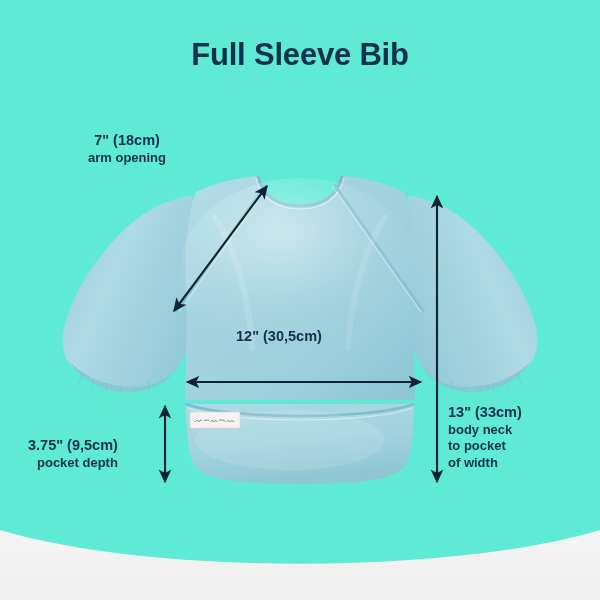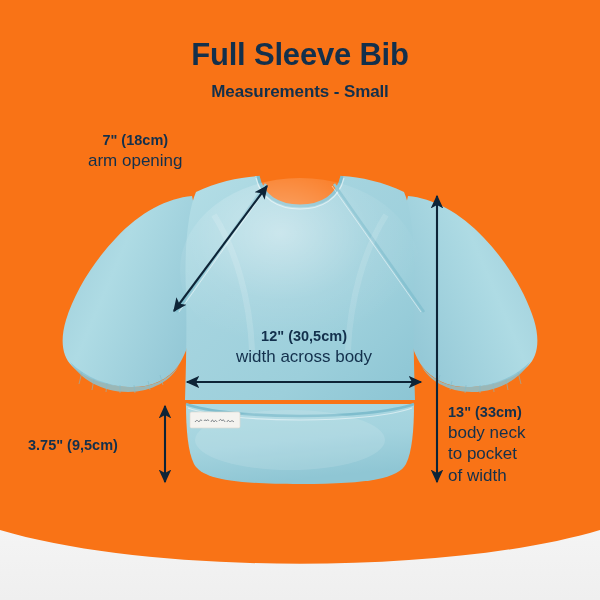--- a/index.html
+++ b/index.html
@@ -4,21 +4,21 @@
 <style>
   html, body {
     margin: 0;
     padding: 0;
     background: #ffffff;
   }
   #page {
     position: relative;
     width: 600px;
     height: 600px;
-    background: #f97316;
+    background: #5eead4;
     font-family: "Liberation Sans", sans-serif;
     overflow: hidden;
   }
   #bib-illustration {
     position: absolute;
     left: 0;
     top: 0;
     width: 600px;
     height: 600px;
   }
@@ -48,22 +48,22 @@
     position: absolute;
     color: #13304c;
     line-height: 1.28;
   }
   .callout .val {
     font-size: 14.5px;
     font-weight: bold;
     white-space: nowrap;
   }
   .callout .desc {
-    font-size: 17px;
-    font-weight: normal;
+    font-size: 13px;
+    font-weight: bold;
     white-space: nowrap;
   }
   .callout.center .val,
   .callout.center .desc {
     text-align: center;
   }
   .callout.right-align .val,
   .callout.right-align .desc {
     text-align: right;
   }
@@ -221,37 +221,36 @@
 
     <line x1="437" y1="196" x2="437" y2="482" stroke="#0d2437" stroke-width="2.1" marker-start="url(#arrowEnd)" marker-end="url(#arrowEnd)"></line>
 
     <line x1="165" y1="406" x2="165" y2="482" stroke="#0d2437" stroke-width="2.1" marker-start="url(#arrowEnd)" marker-end="url(#arrowEnd)"></line>
 
     <line x1="150" y1="168" x2="186" y2="192" stroke="#ffffff" stroke-width="0"></line>
   </svg>
 
   <div class="heading-block">
     <div class="title">Full Sleeve Bib</div>
-    <div class="subtitle">Measurements - Small</div>
   </div>
 
   <div class="callout center" id="callout-arm">
     <div class="val">7" (18cm)</div>
     <div class="desc">arm opening</div>
   </div>
 
   <div class="callout center" id="callout-width">
     <div class="val">12" (30,5cm)</div>
-    <div class="desc">width across body</div>
   </div>
 
   <div class="callout" id="callout-height">
     <div class="val">13" (33cm)</div>
     <div class="desc">body neck</div>
     <div class="desc">to pocket</div>
     <div class="desc">of width</div>
   </div>
 
   <div class="callout right-align" id="callout-pocket">
     <div class="val">3.75" (9,5cm)</div>
+    <div class="desc">pocket depth</div>
   </div>
 
 </div>
 
 </body></html>

